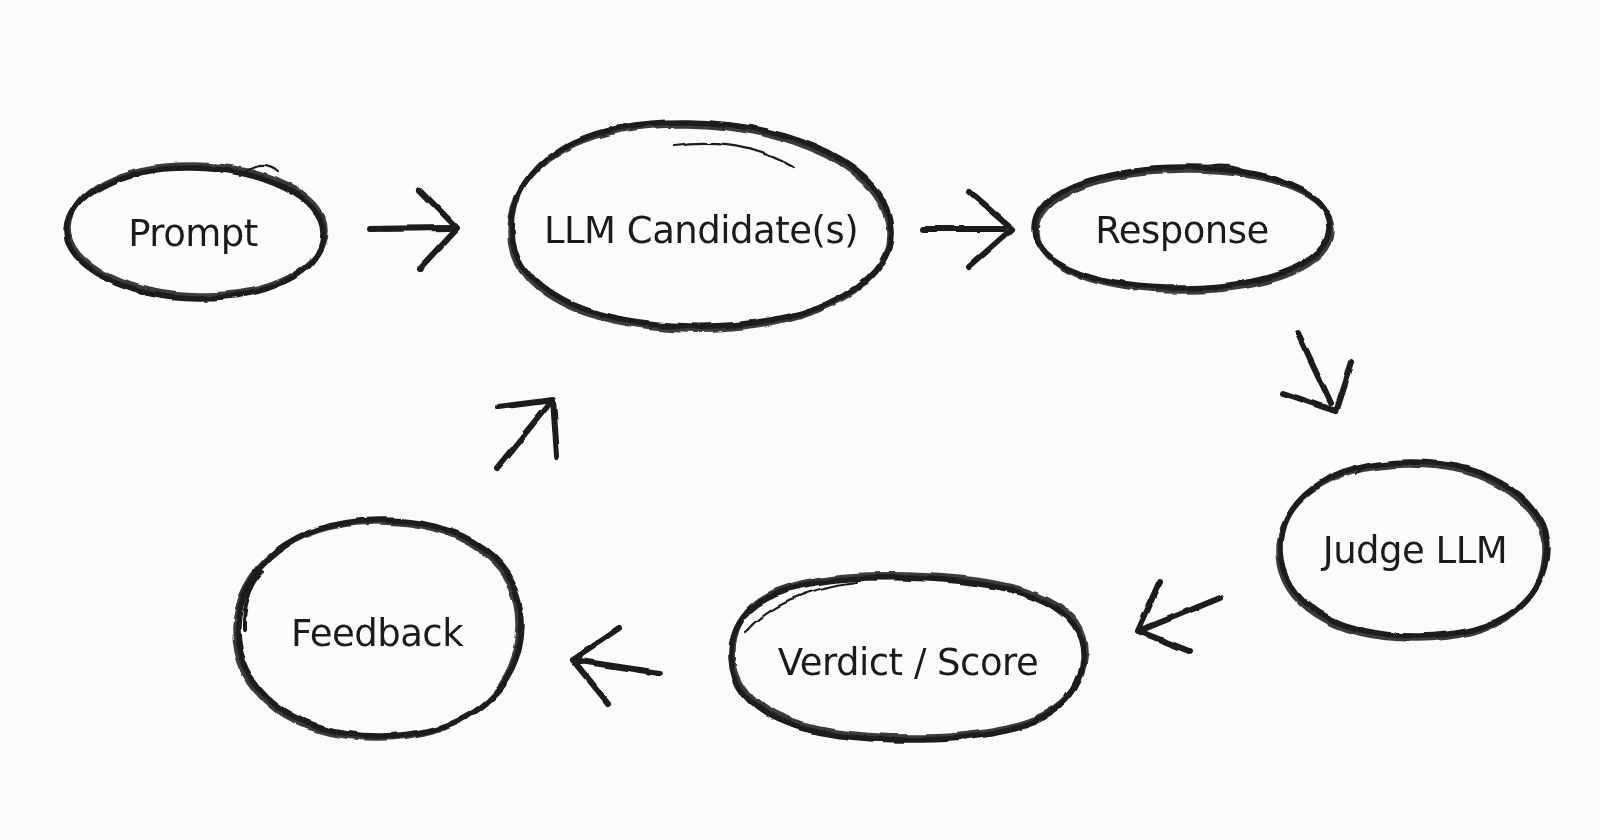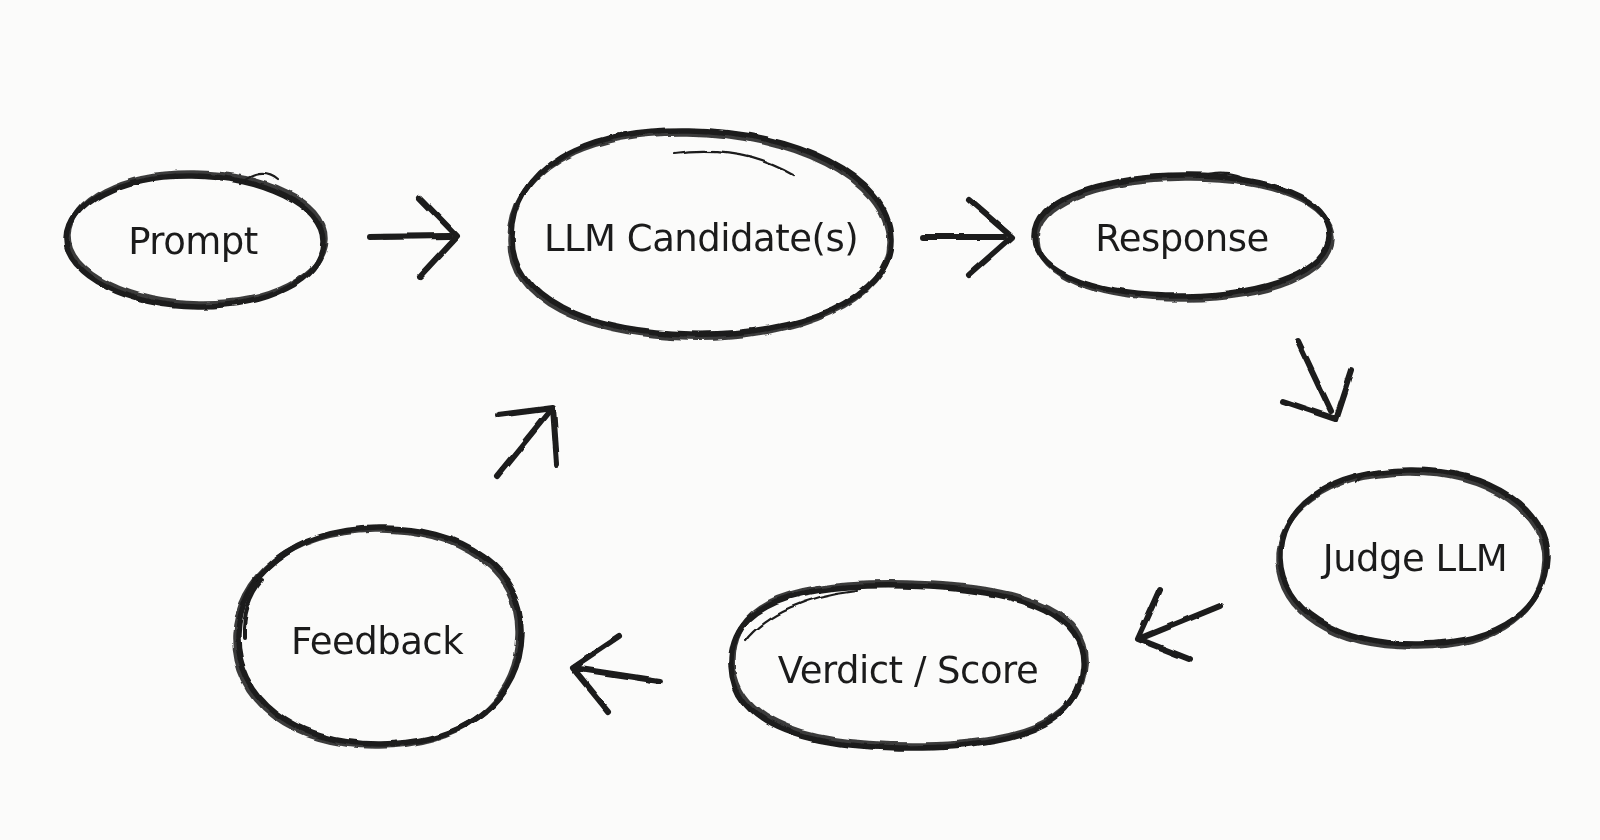--- a/index.html
+++ b/index.html
@@ -6,21 +6,21 @@
     --bg:#fbfbfa;
     --ink:#1b1b1b;
   }
   html,body{margin:0;padding:0;}
   body{
     width:1600px;height:840px;
     background:var(--bg);
     font-family:"DejaVu Sans", sans-serif;
     overflow:hidden;
   }
-  .stage{position:relative;width:1600px;height:720px;margin-top:8px;}
+  .stage{position:relative;width:1600px;height:720px;}
   svg{display:block;width:1600px;height:840px;}
   .outline{
     fill:none;
     stroke:var(--ink);
     stroke-width:5.5;
     stroke-linecap:round;
     stroke-linejoin:round;
   }
   .ghost{
     fill:none;

